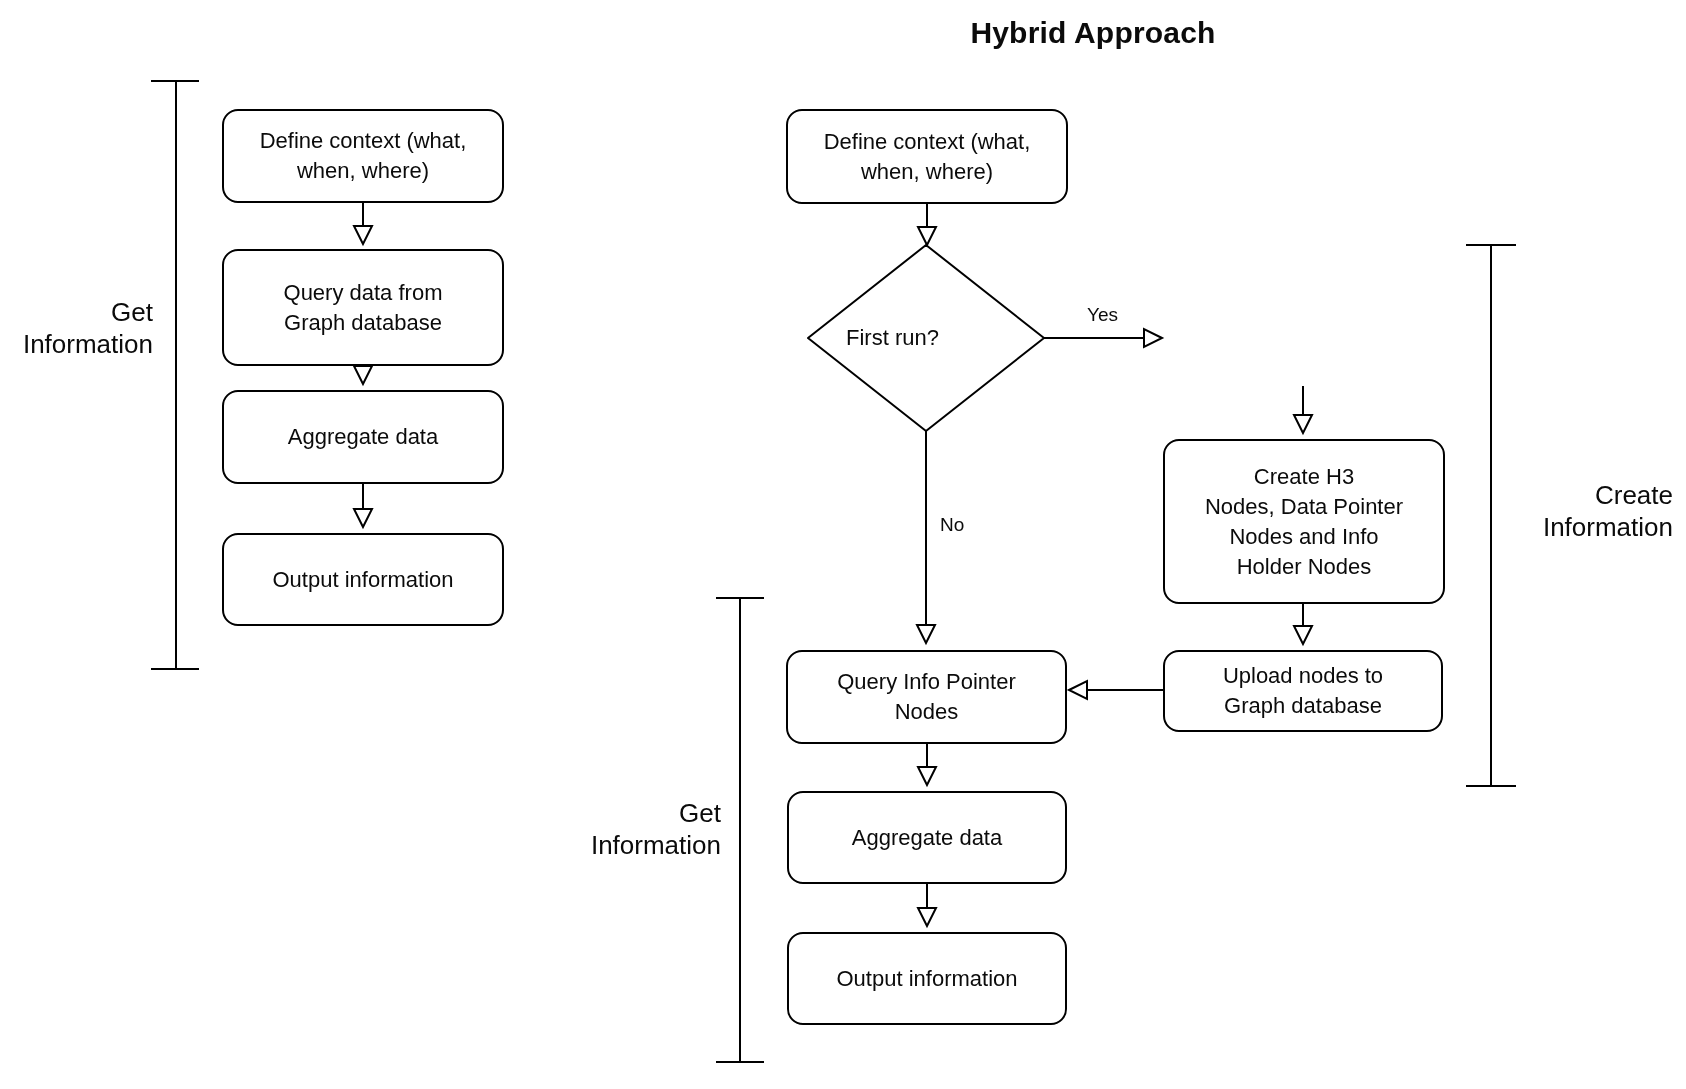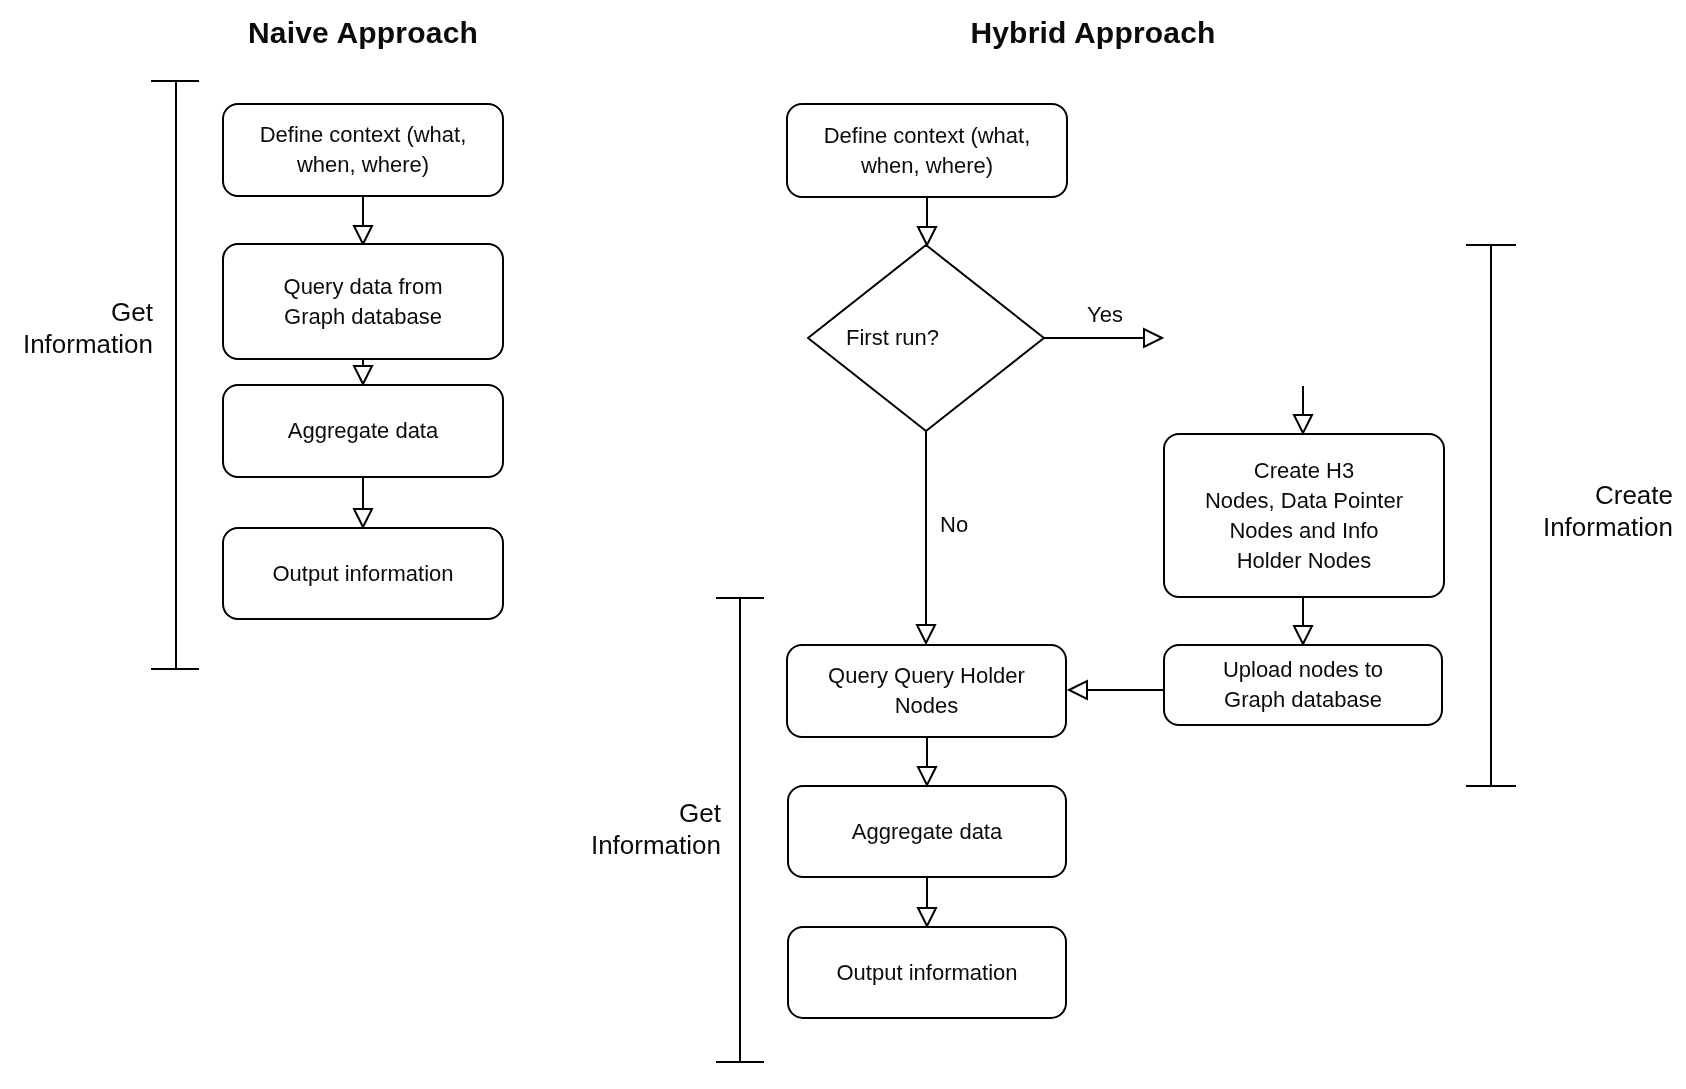--- a/index.html
+++ b/index.html
@@ -36,38 +36,39 @@
     border-radius: 16px;
     background: #ffffff;
     display: flex;
     align-items: center;
     justify-content: center;
     text-align: center;
     font-size: 22px;
     line-height: 30px;
     white-space: pre-line;
     padding: 4px 8px;
+    margin-top: 6px;
   }
   .decision-label {
     position: absolute;
     text-align: left;
     font-size: 22px;
     line-height: 30px;
   }
   .bracket-label {
     position: absolute;
     text-align: right;
     font-size: 26px;
     line-height: 32px;
     white-space: pre-line;
     color: #0b0b0b;
   }
   .edge-label {
     position: absolute;
-    font-size: 22px;
+    font-size: 19px;
     line-height: 26px;
     color: #0b0b0b;
     background: #ffffff;
     padding: 0 2px;
   }
   svg .stroke {
     stroke: #000000;
     stroke-width: 2;
     fill: none;
   }
@@ -126,42 +127,41 @@
     <line class="stroke" x1="926" y1="431" x2="926" y2="625"></line>
     <polygon class="head" points="926,643 917,625 935,625"></polygon>
 
     <line class="stroke" x1="927" y1="738" x2="927" y2="767"></line>
     <polygon class="head" points="927,785 918,767 936,767"></polygon>
 
     <line class="stroke" x1="927" y1="878" x2="927" y2="908"></line>
     <polygon class="head" points="927,926 918,908 936,908"></polygon>
   </svg>
 
-  <div class="title" style="left:213px; top:16px; width:300px;">Naive Approach</div>
   <div class="title" style="left:943px; top:16px; width:300px;">Hybrid Approach</div>
 
   <div class="node" style="left:222px; top:103px; width:282px; height:94px;">Define context (what,
 when, where)</div>
   <div class="node" style="left:222px; top:243px; width:282px; height:117px;">Query data from
 Graph database</div>
   <div class="node" style="left:222px; top:384px; width:282px; height:94px;">Aggregate data</div>
   <div class="node" style="left:222px; top:527px; width:282px; height:93px;">Output information</div>
 
   <div class="node" style="left:786px; top:103px; width:282px; height:95px;">Define context (what,
 when, where)</div>
 
   <div class="decision-label" style="left:846px; top:323px; width:160px;">First run?</div>
 
   <div class="node" style="left:1163px; top:433px; width:282px; height:165px;">Create H3
 Nodes, Data Pointer
 Nodes and Info
 Holder Nodes</div>
   <div class="node" style="left:1163px; top:644px; width:280px; height:82px;">Upload nodes to
 Graph database</div>
-  <div class="node" style="left:786px; top:644px; width:281px; height:94px;">Query Query Holder
+  <div class="node" style="left:786px; top:644px; width:281px; height:94px;">Query Info Pointer
 Nodes</div>
   <div class="node" style="left:787px; top:785px; width:280px; height:93px;">Aggregate data</div>
   <div class="node" style="left:787px; top:926px; width:280px; height:93px;">Output information</div>
 
   <div class="edge-label" style="left:1085px; top:302px;">Yes</div>
   <div class="edge-label" style="left:938px; top:512px;">No</div>
 
   <div class="bracket-label" style="left:3px; top:296px; width:150px;">Get
 Information</div>
   <div class="bracket-label" style="left:571px; top:797px; width:150px;">Get

